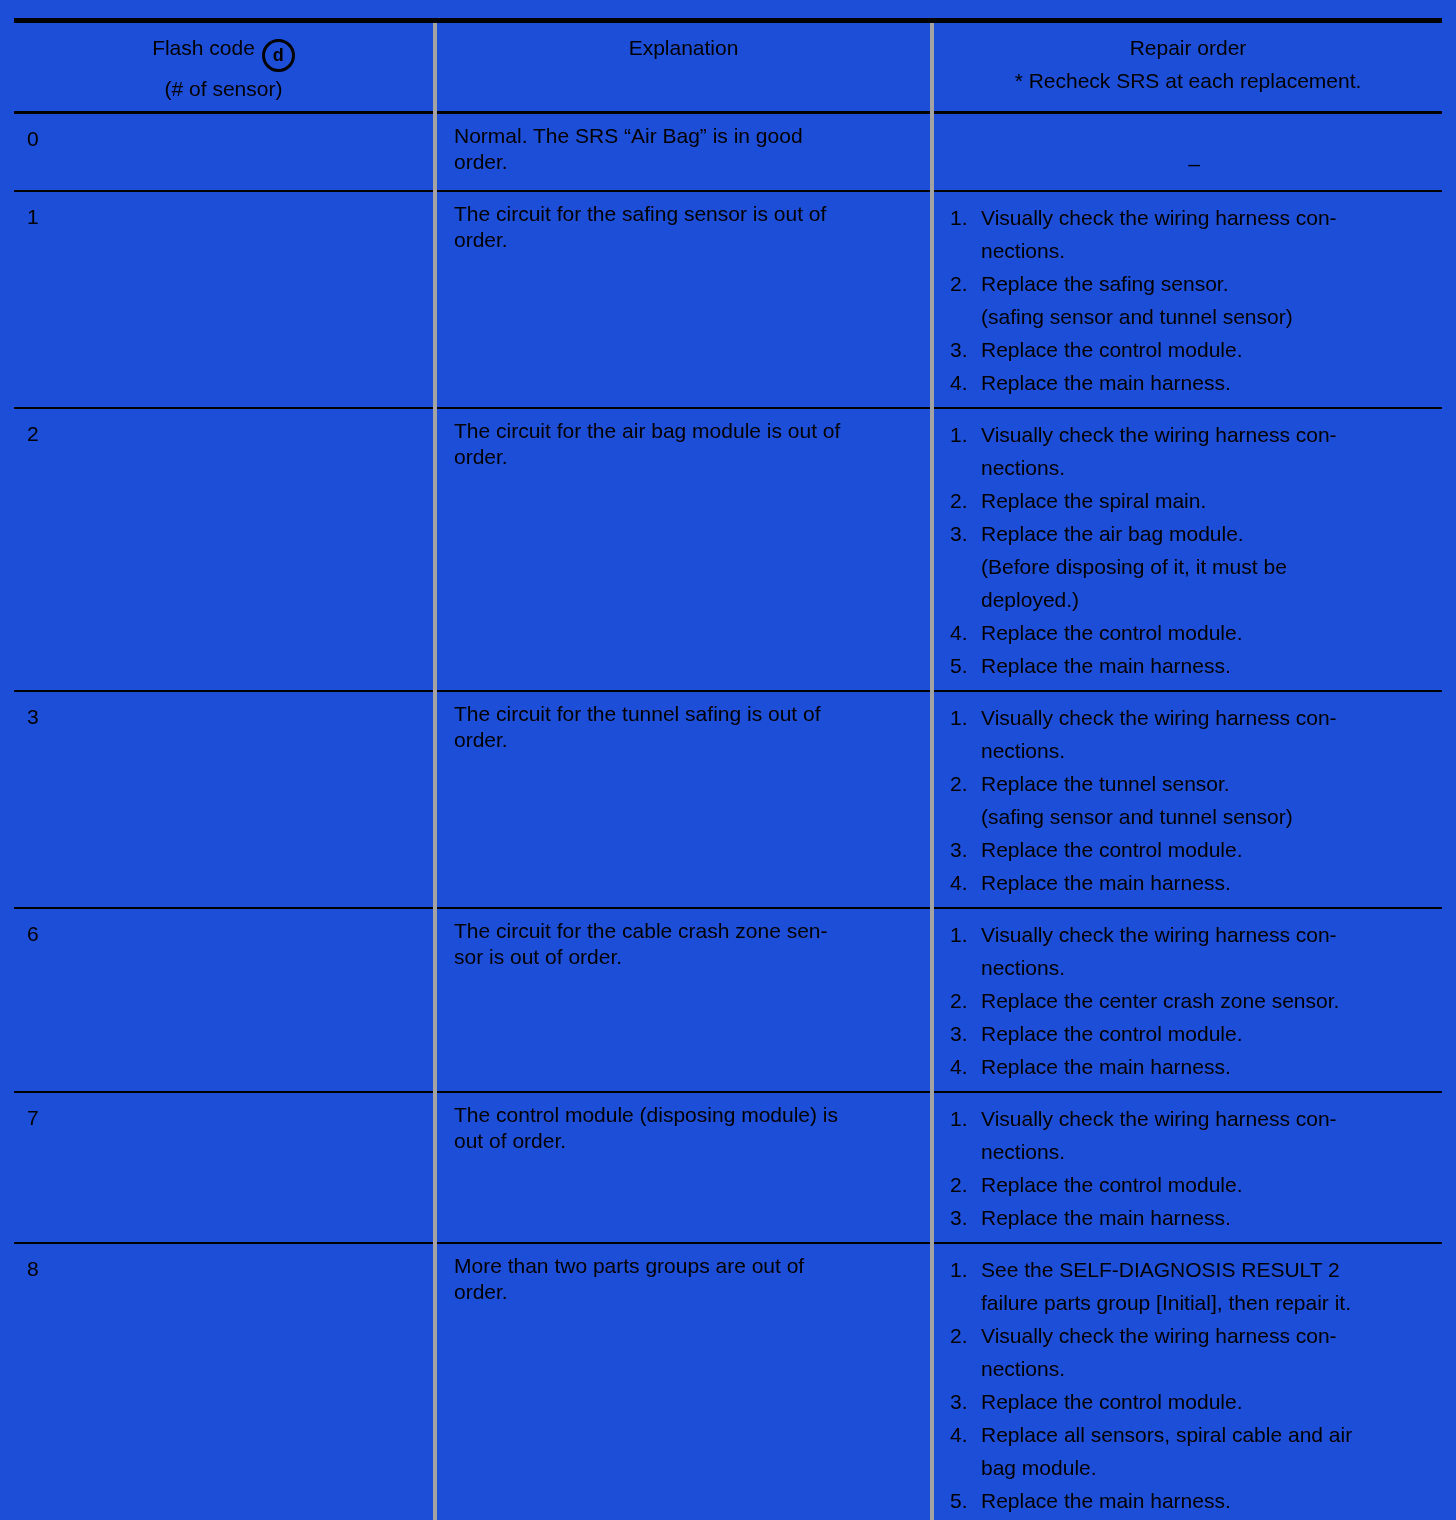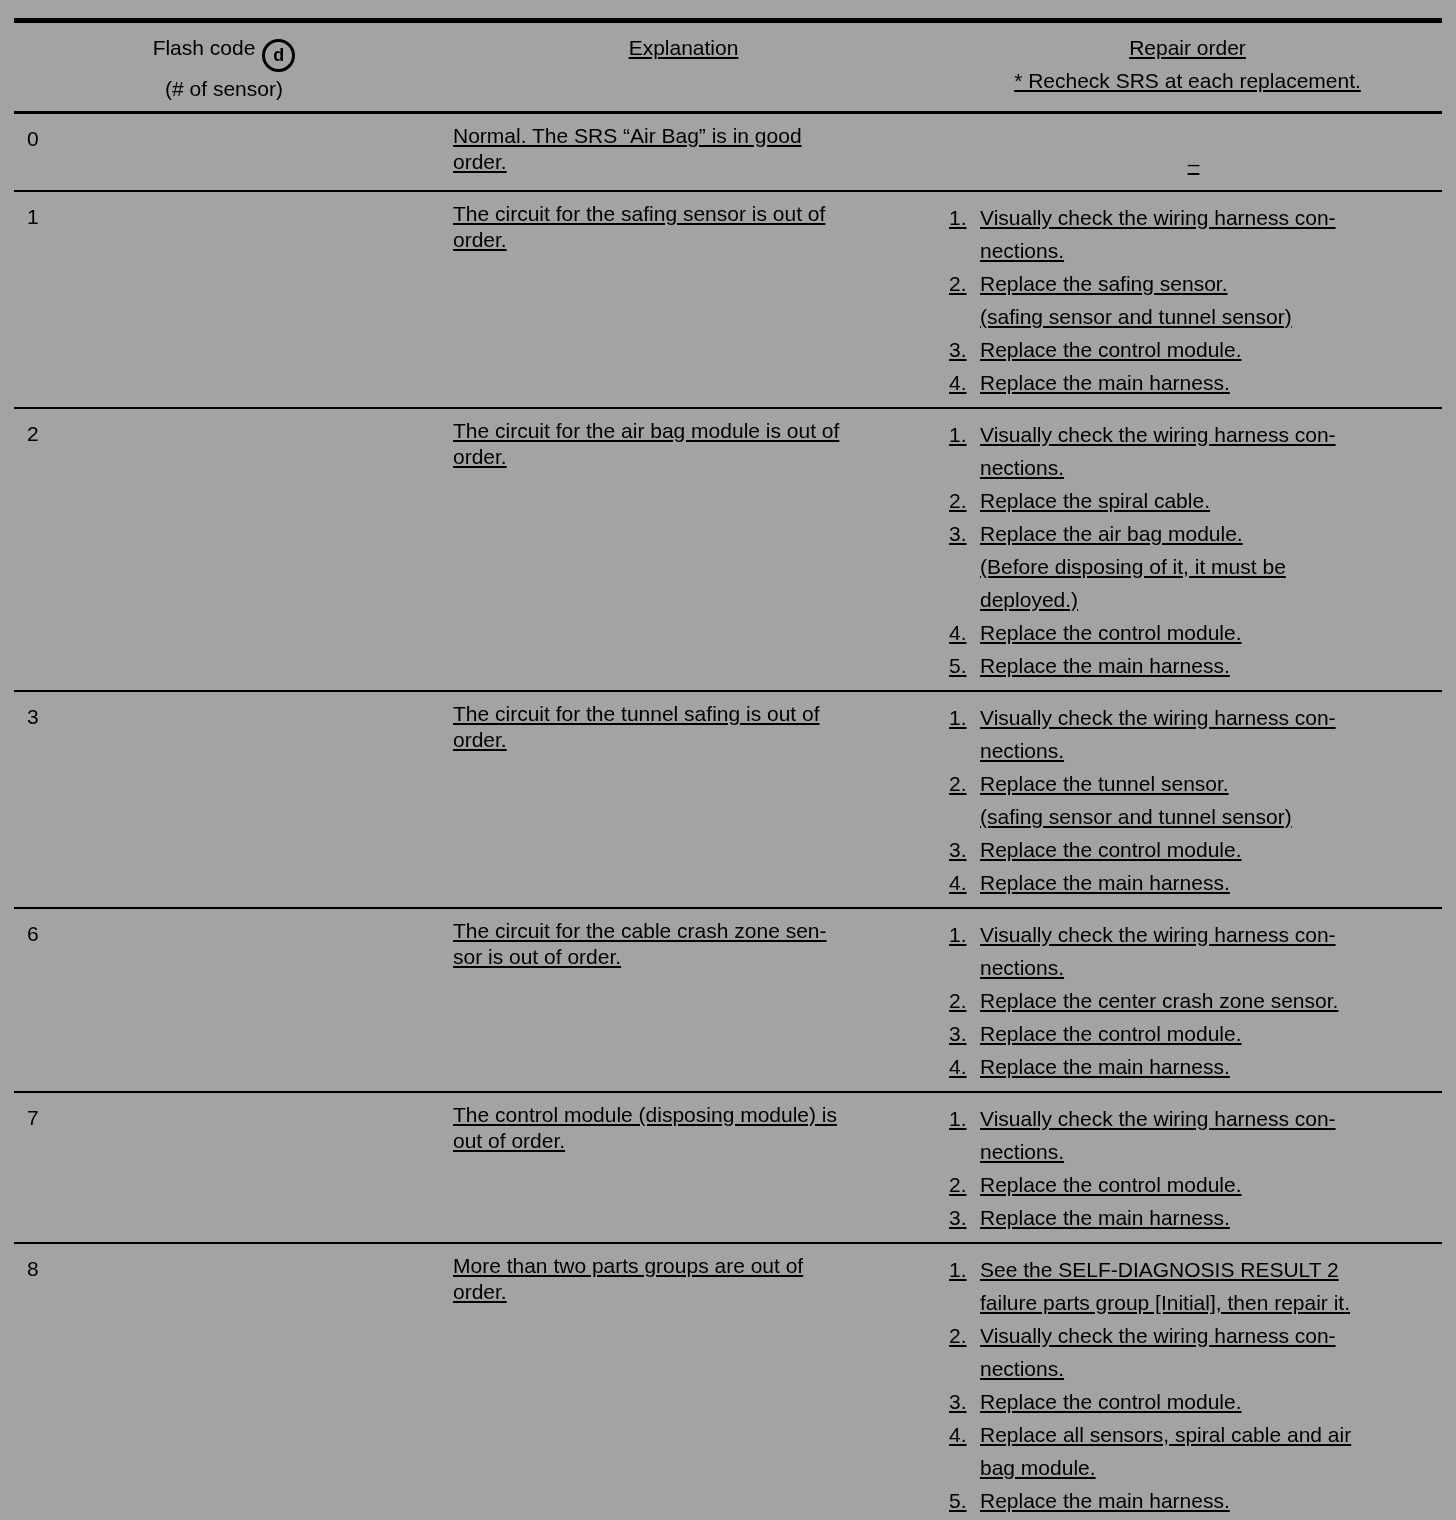--- a/index.html
+++ b/index.html
@@ -10,21 +10,21 @@
     height: 1520px;
     font-family: "Liberation Sans", sans-serif;
     color: #000;
     -webkit-font-smoothing: antialiased;
   }
   .page {
     box-sizing: border-box;
     width: 1456px;
     height: 1520px;
     padding: 18px 0 0 14px;
-    background: #a3a3a3;
+    background: #1d4ed8;
   }
   table.doc-table {
     border-collapse: collapse;
     table-layout: fixed;
     width: 1428px;
     border-top: 5px solid #000;
   }
   col.c1 { width: 421px; }
   col.c2 { width: 497px; }
   col.c3 { width: 510px; }
@@ -33,21 +33,21 @@
     vertical-align: top;
     font-size: 21px;
     line-height: 33px;
     font-weight: normal;
     border-bottom: 2px solid #000;
     padding: 0;
   }
   thead th { border-bottom: 3px solid #000; height: 80px; text-align: center; }
   tbody tr:last-child td { border-bottom: 6px solid #000; }
 
-  .col-exp, .col-rep { border-left: 2px solid #a3a3a3; text-decoration: underline; }
+  .col-exp, .col-rep { border-left: 4px solid #a3a3a3; }
 
   
   tbody tr:nth-child(1) { height: 78px; }
   tbody tr:nth-child(2) { height: 206px; }
   tbody tr:nth-child(3) { height: 274px; }
   tbody tr:nth-child(4) { height: 210px; }
   tbody tr:nth-child(5) { height: 173px; }
   tbody tr:nth-child(6) { height: 142px; }
   tbody tr:nth-child(7) { height: 278px; }
 
@@ -153,21 +153,21 @@
 order.</div>
           </td>
     <td class="col-rep">
             <div class="repair-item">
               <span class="num">1.</span>
               <span class="txt">Visually check the wiring harness con-
 nections.</span>
             </div>
             <div class="repair-item">
               <span class="num">2.</span>
-              <span class="txt">Replace the spiral cable.</span>
+              <span class="txt">Replace the spiral main.</span>
             </div>
             <div class="repair-item">
               <span class="num">3.</span>
               <span class="txt">Replace the air bag module.
 (Before disposing of it, it must be
 deployed.)</span>
             </div>
             <div class="repair-item">
               <span class="num">4.</span>
               <span class="txt">Replace the control module.</span>

